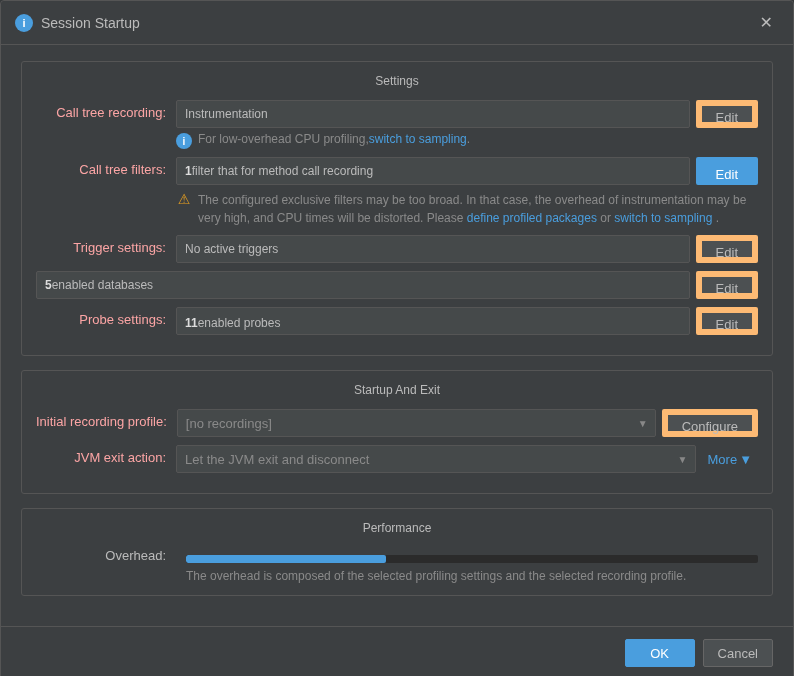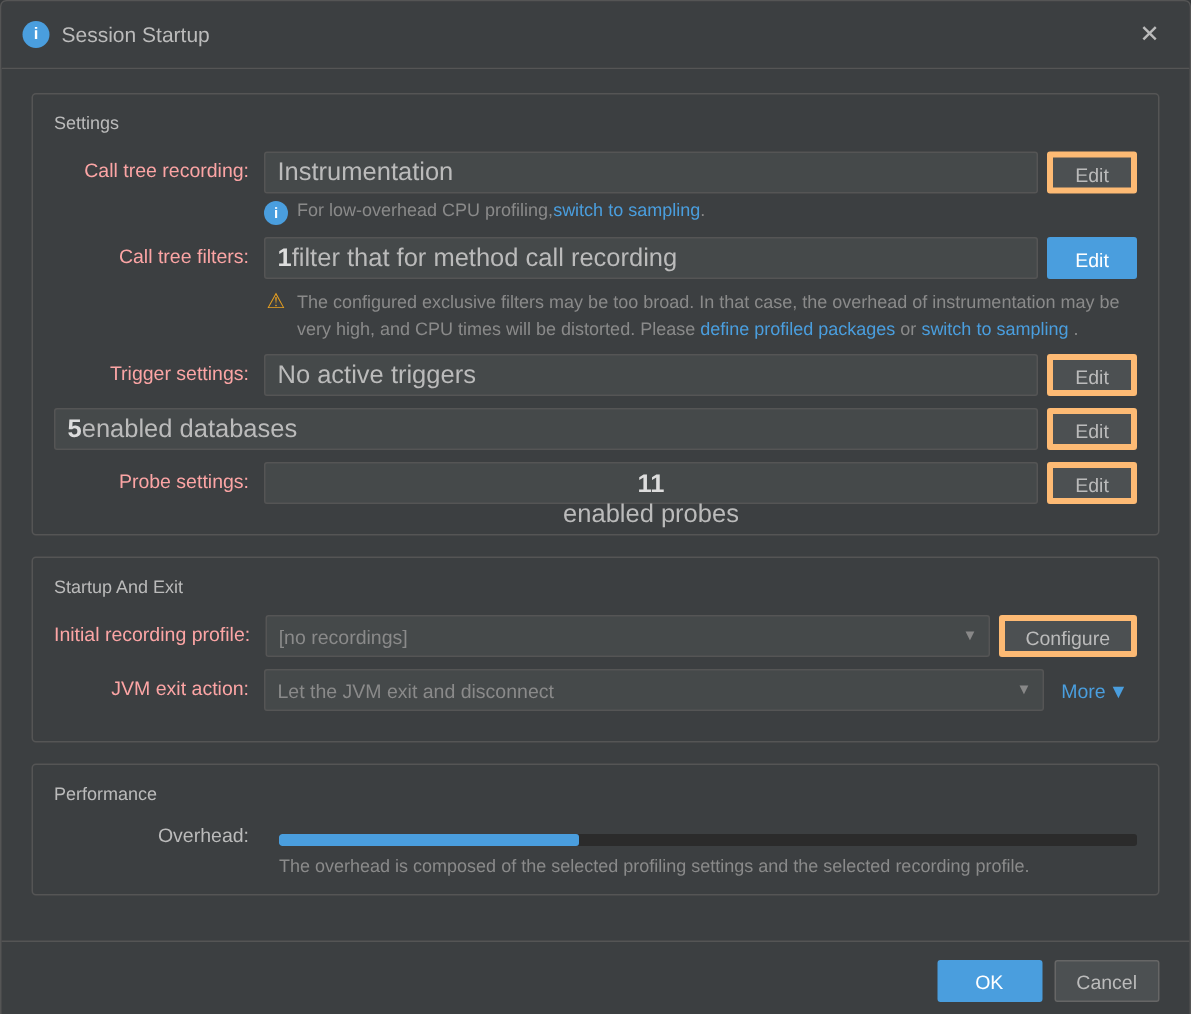--- a/index.html
+++ b/index.html
@@ -67,20 +67,21 @@
     .settings-group {
       border: 1px solid #555;
       border-radius: 3px;
       padding: 12px 14px;
       margin-bottom: 14px;
     }
     .settings-group-title {
       color: #bbbbbb;
       font-size: 12px;
       margin-bottom: 12px;
+      text-align: center;
     }
     .form-row {
       display: flex;
       align-items: flex-start;
       margin-bottom: 8px;
     }
     .form-label {
       min-width: 140px;
       padding-top: 5px;
       color: #fca5a5;
@@ -99,27 +100,27 @@
       align-items: center;
       gap: 6px;
     }
     .text-input {
       flex: 1;
       background: #45494a;
       border: 1px solid #555;
       border-radius: 2px;
       color: #bbbbbb;
       padding: 4px 8px;
-      font-size: 17px;
+      font-size: 12px;
       height: 28px;
       outline: none;
     }
     .btn {
       background: #4c5052;
-      border: 4px solid #fdba74;
+      border: 6px solid #fdba74;
       border-radius: 2px;
       color: #bbbbbb;
       padding: 4px 14px;
       font-size: 13px;
       cursor: pointer;
       height: 28px;
       white-space: nowrap;
       min-width: 60px;
     }
     .btn-active {
@@ -344,21 +345,21 @@
             </div>
             <button class="btn">Edit</button>
           </div>
         </div>
       </div>
 
       <div class="form-row">
         <div class="form-label">Probe settings:</div>
         <div class="form-control-area">
           <div class="input-row">
-            <div class="text-input" style="display:flex; align-items:center; cursor:default;flex-direction:column;">
+            <div class="text-input" style="display:flex; align-items:flex-end; cursor:default;">
               <span class="bold-text">11</span>
               <span> enabled probes</span>
             </div>
             <button class="btn">Edit</button>
           </div>
         </div>
       </div>
     </div>
 
     <div class="settings-group">

